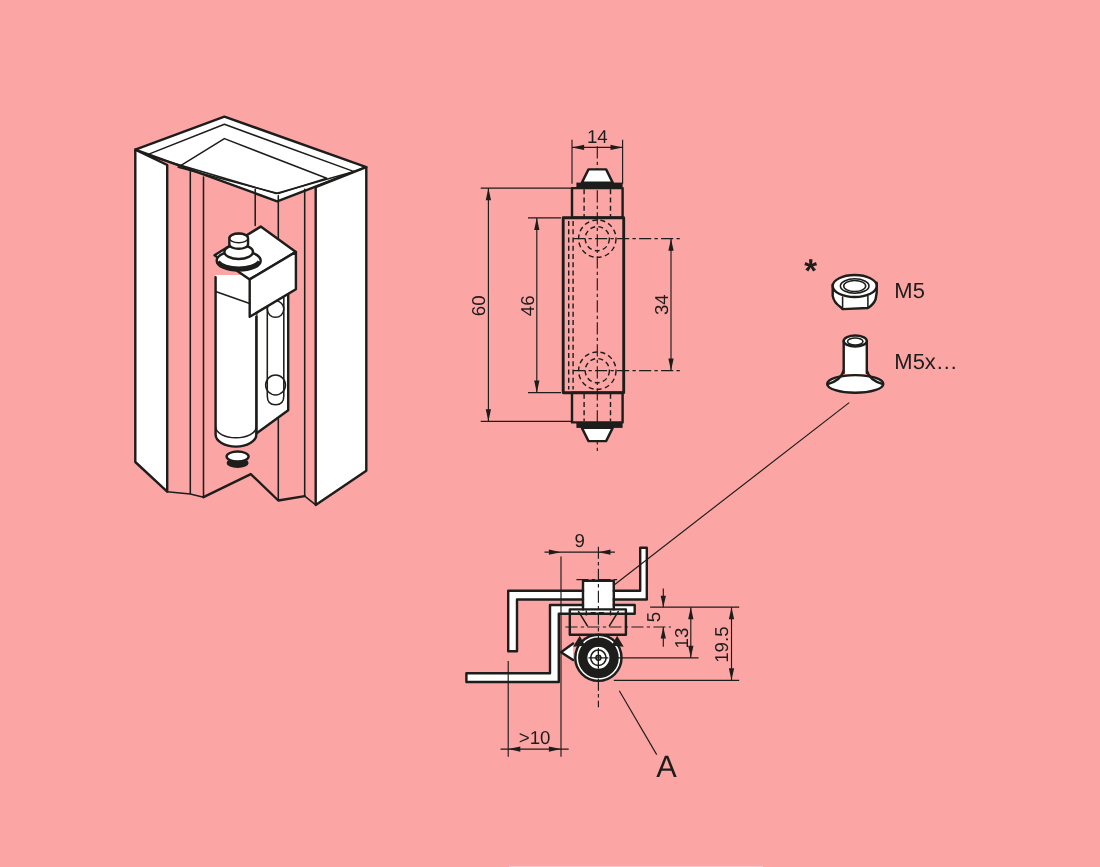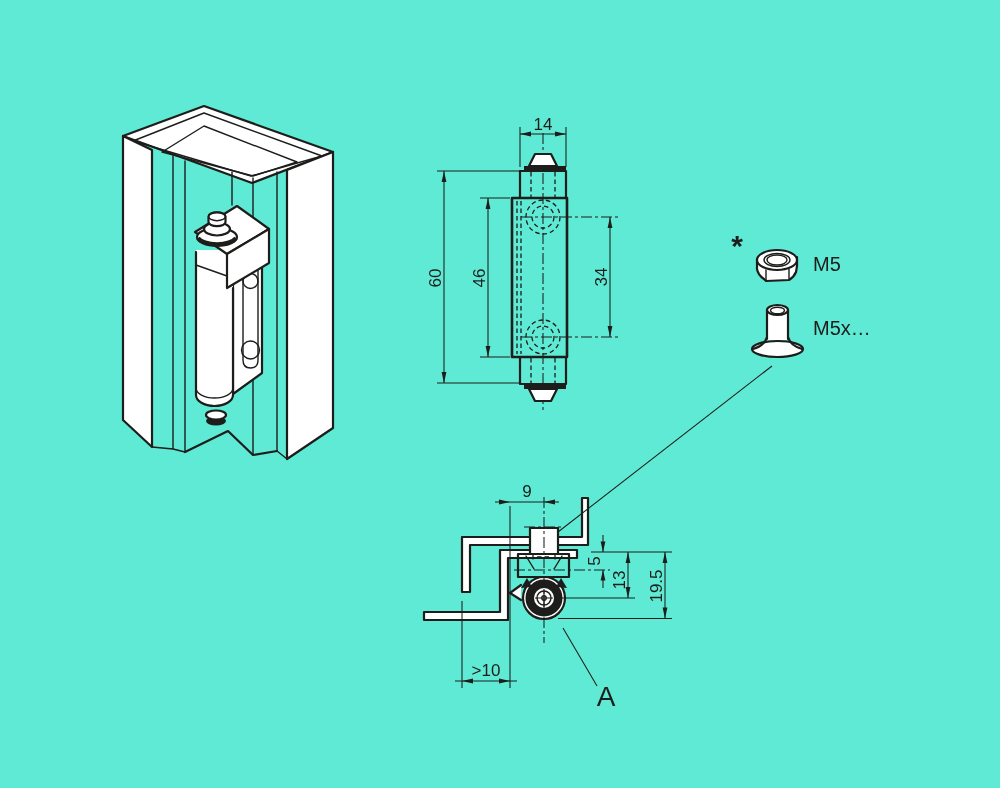--- a/index.html
+++ b/index.html
@@ -1,16 +1,16 @@
 <!DOCTYPE html>
 <html><head>
 <meta charset="utf-8">
 <style>
   html,body{margin:0;padding:0;background:#ffffff;}
-  #canvas-wrap{position:relative;width:1000px;height:788px;background:#5eead4;overflow:hidden;}
+  #canvas-wrap{position:relative;width:1000px;height:788px;background:#fca5a5;overflow:hidden;}
   svg{display:block;}
   text{font-family:"Liberation Sans","DejaVu Sans",sans-serif;fill:#1d1d1b;}
   .dim-text{font-size:17px;}
   .big-label{font-size:28px;}
   .hw-label{font-size:20px;}
   .note-mark{font-size:30px;font-weight:bold;}
   .edge{stroke:#1d1d1b;fill:none;stroke-width:2.2;stroke-linecap:round;stroke-linejoin:round;}
   .edge-thick{stroke:#1d1d1b;fill:none;stroke-width:2.6;stroke-linejoin:round;}
   .edge-fill{stroke:#1d1d1b;fill:#ffffff;stroke-width:2.2;stroke-linecap:round;stroke-linejoin:round;}
   .edge-thin{stroke:#1d1d1b;fill:none;stroke-width:1.4;stroke-linecap:round;stroke-linejoin:round;}

